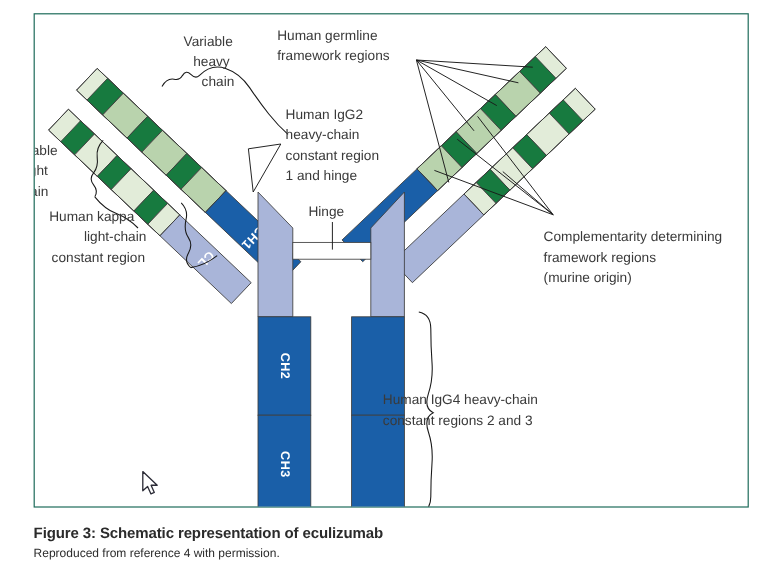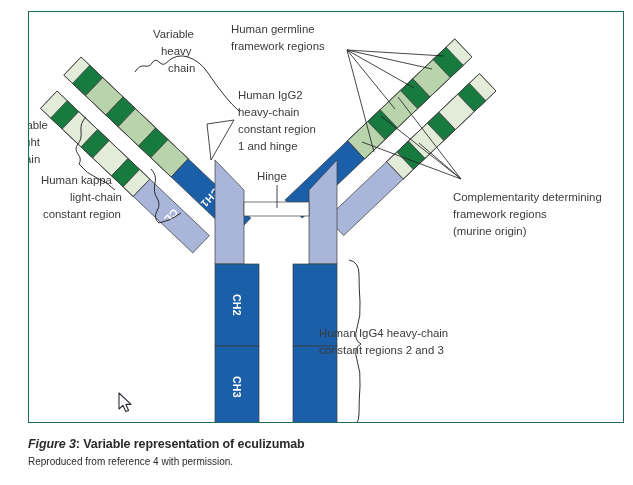--- a/index.html
+++ b/index.html
@@ -17,21 +17,21 @@
     background:#ffffff;
     box-sizing:border-box;
   }
   #diagram-svg{position:absolute;left:0;top:0;}
   .cap{
     position:absolute;left:28px;
     color:#2b2b2b;
     font-family:"Liberation Sans", sans-serif;
   }
   #caption-title{top:437px;font-size:12.5px;font-weight:bold;letter-spacing:-0.1px;}
-  #caption-title .fignum{font-style:italic;}
+  #caption-title .fignum{}
   #caption-sub{top:456px;font-size:10px;font-weight:normal;}
   #cursor{position:absolute;left:118px;top:392px;width:16px;height:22px;}
   .lbl{font-family:"Liberation Sans", sans-serif;fill:#3a3a3a;font-size:11.4px;}
   .lbl-in{font-family:"Liberation Sans", sans-serif;fill:#ffffff;font-size:10.5px;font-weight:bold;letter-spacing:0.4px;}
   .leader{stroke:#1a1a1a;stroke-width:0.8;fill:none;}
   .brace{stroke:#1a1a1a;stroke-width:0.9;fill:none;}
   .seg{stroke:#3c3c3c;stroke-width:0.7;}
 </style>
 </head>
 <body>
@@ -179,19 +179,19 @@
     <path class="brace" d="M320,248 q10,2 10,14 q0,14 1,28 q1,14 -3,26 q-4,12 4,16
              q-8,4 -4,16 q4,12 3,26 q-1,14 -1,28 q0,12 -10,14"></path>
     <g>
       <text class="lbl" x="290" y="325">Human IgG4 heavy-chain</text>
       <text class="lbl" x="290" y="342">constant regions 2 and 3</text>
     </g>
   </svg>
 </div>
 
 <div class="cap" id="caption-title">
-  <span class="fignum">Figure 3</span><span>: Variable representation of eculizumab</span>
+  <span class="fignum">Figure 3</span><span>: Schematic representation of eculizumab</span>
 </div>
 <div class="cap" id="caption-sub">Reproduced from reference 4 with permission.</div>
 
 <svg id="cursor" viewBox="0 0 16 22">
   <path d="M1,1 L1,17 L5,13.4 L7.8,19.6 L10.6,18.4 L7.9,12.4 L13,12.4 Z" fill="#ffffff" stroke="#2b2b36" stroke-width="1.1" stroke-linejoin="round"></path>
 </svg>
 
 </body></html>

